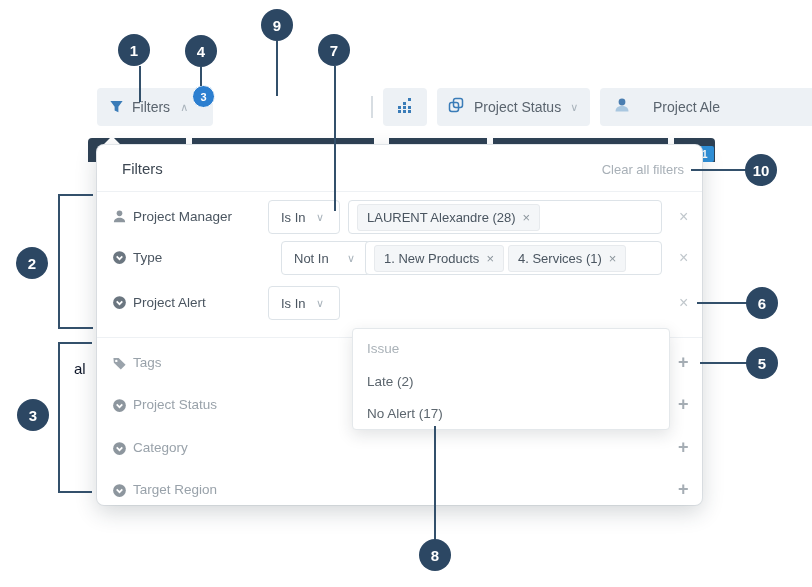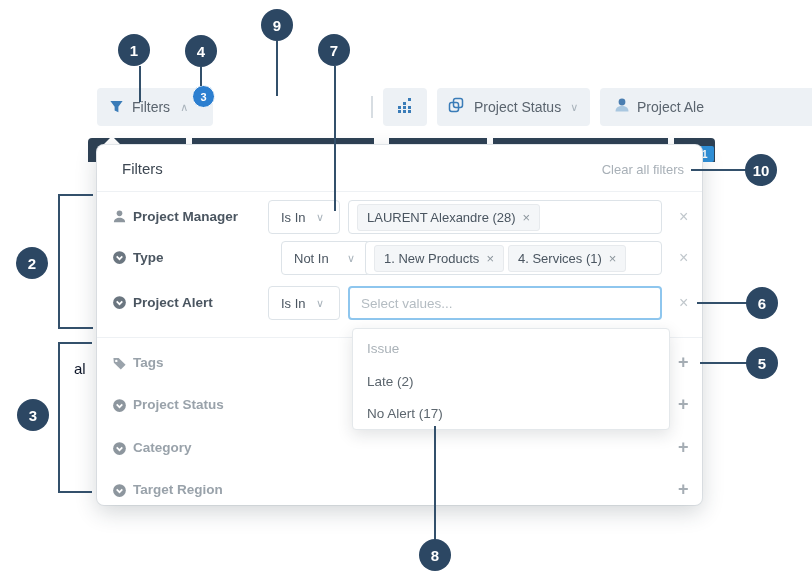--- a/index.html
+++ b/index.html
@@ -19,21 +19,21 @@
   .bargap{background:#ffffff;height:24px;top:138px;z-index:2;}
   .tabcount{background:#3090d8;color:#fff;font-size:10px;font-weight:bold;border-radius:2px;
     height:16px;min-width:24px;display:flex;align-items:center;justify-content:center;top:146px;z-index:3;}
   .notch{width:14px;height:14px;background:#fff;transform:rotate(45deg);top:139px;z-index:3;}
   
   #panel{left:97px;top:145px;width:605px;height:360px;background:#fff;border-radius:7px;
     box-shadow:0 7px 22px rgba(35,48,60,.20), 0 0 0 1px #eceff2;z-index:4;}
   #panel .title{left:25px;top:15px;font-size:15px;color:#3d4752;}
   #panel .clearall{right:18px;top:17px;font-size:13px;color:#a8b0b7;}
   .hdiv{left:0;right:0;height:1px;background:#eef1f4;}
-  .rowlabel{font-size:13.5px;color:#4a5560;white-space:nowrap;font-weight:bold;}
+  .rowlabel{font-size:13.5px;color:#4a5560;white-space:nowrap;}
   .rowlabel.inactive{color:#99a2aa;}
   .opbox{height:34px;border:1px solid #dde3e8;border-radius:4px;background:#fff;
     display:flex;align-items:center;justify-content:space-between;padding:0 15px 0 12px;box-sizing:border-box;}
   .opbox .lbl{font-size:13px;color:#4a5560;margin-right:8px;}
   .valbox{height:34px;border:1px solid #dde3e8;border-radius:4px;background:#fff;
     display:flex;align-items:center;padding:0 4px;box-sizing:border-box;}
   .valbox.focused{border:2px solid #8ec6ee;}
   .chip{background:#f4f6f8;border:1px solid #e7eaed;border-radius:3px;height:25px;
     display:flex;align-items:center;padding:0 9px;margin-left:4px;font-size:13px;color:#4a5560;white-space:nowrap;}
   .chip .x{color:#8b959c;margin-left:7px;font-size:13px;}
@@ -101,21 +101,21 @@
     <span class="chev" style="margin-left:9px;">∨</span>
   </div>
 
   <div class="abs tbtn" style="left:600px;width:220px;padding:0 14px;box-sizing:border-box;">
     <span>
       <svg width="16" height="16" viewBox="0 0 16 16">
         <circle cx="8" cy="5" r="3.4" fill="#4a7db0"></circle>
         <path d="M1.5 14.5c0-3.6 2.9-5.4 6.5-5.4s6.5 1.8 6.5 5.4z" fill="#a9c7e0"></path>
       </svg>
     </span>
-    <span class="lbl" style="margin-left:7px;">Project Ale</span>
+    <span class="lbl" style="margin-left:23px;">Project Ale</span>
   </div>
 
   <div class="abs darkbar" style="left:88px;width:627px;"></div>
   <div class="abs bargap" style="left:186px;width:6px;"></div>
   <div class="abs bargap" style="left:374px;width:15px;"></div>
   <div class="abs bargap" style="left:487px;width:6px;"></div>
   <div class="abs bargap" style="left:668px;width:6px;"></div>
   <div class="abs tabcount" style="left:690px;">81</div>
   <div class="abs notch" style="left:105px;"></div>
 
@@ -169,23 +169,20 @@
     <div class="abs" style="left:15px;top:150px;">
       <svg class="ricon" viewBox="0 0 16 16">
           <circle cx="8" cy="8" r="6.8" fill="#6b7680"></circle>
           <path d="M5 6.8l3 3 3-3" stroke="#fff" stroke-width="1.8" fill="none"></path>
         </svg>
     </div>
     <div class="abs rowlabel" style="left:36px;top:150px;">Project Alert</div>
     <div class="abs opbox" style="left:171px;top:141px;width:72px;">
       <span class="lbl">Is In</span>
       <span class="chev">∨</span>
-    </div>
-    <div class="abs valbox focused" style="left:251px;top:141px;width:314px;">
-      <span class="placeholder">Select values...</span>
     </div>
     <div class="abs rowx" style="left:582px;top:149px;">×</div>
 
     <div class="abs hdiv" style="top:192px;"></div>
 
     <div class="abs" style="left:15px;top:211px;">
       <svg class="ricon" viewBox="0 0 16 16">
           <path d="M1.5 2h5.6l7.4 7.4-5.1 5.1L2 7.1z" fill="#9aa3ab"></path>
           <circle cx="4.6" cy="5.2" r="1.3" fill="#fff"></circle>
         </svg>

